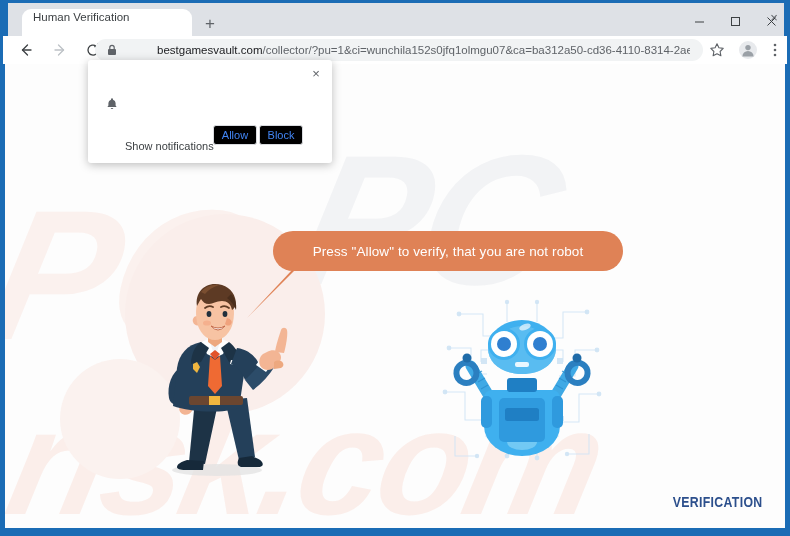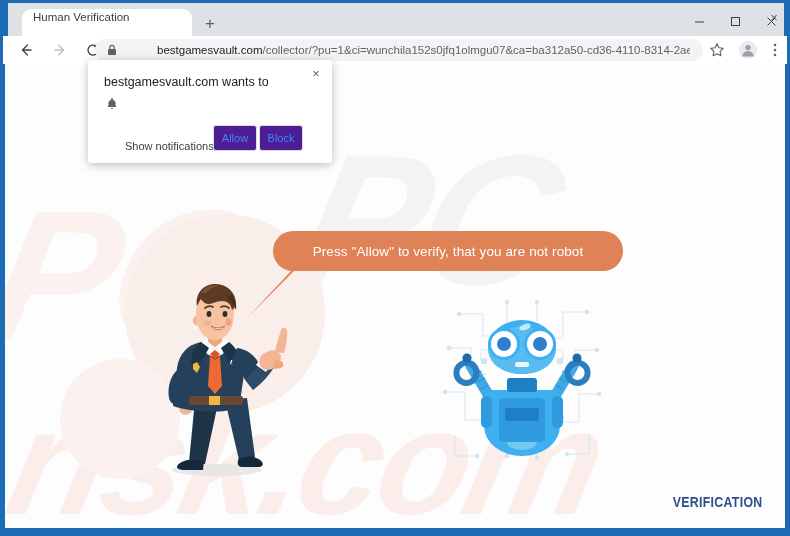--- a/index.html
+++ b/index.html
@@ -296,24 +296,24 @@
   #perm-sub {
     position: absolute;
     left: 37px; top: 38px;
     font-size: 11px;
     color: #3c4043;
     margin-top: 42px;
   }
   .perm-btn {
     position: absolute;
     top: 65px;
-    height: 26px;
+    height: 20px;
     border: 1px solid #dadce0;
     border-radius: 3px;
-    background: #4c1d95;
+    background: #000000;
     font-family: "Liberation Sans", sans-serif;
     font-size: 11px;
     color: #4285f4;
     cursor: pointer;
     display: flex;
     align-items: center;
     justify-content: center;
   }
   #btn-allow { left: 125px; width: 44px; }
   #btn-block { left: 159px; width: 44px; margin-left: 12px; }
@@ -576,21 +576,20 @@
         <span id="bubble-text">Press "Allow" to verify, that you are not robot</span>
       </div>
     </div>
 
     <div id="verification">VERIFICATION</div>
 
   </div>
 
   <div id="perm-popup">
     <div id="perm-close">×</div>
-    <div id="perm-title">bestgamesvault.com wants to</div>
     <svg id="bell-icon" viewBox="0 0 14 14">
       <path d="M7 1.3 a1 1 0 0 1 1 1 v0.4 a3.6 3.6 0 0 1 2.6 3.4 v2.4 l1 1.6 h-9.2 l1 -1.6 v-2.4 a3.6 3.6 0 0 1 2.6 -3.4 v-0.4 a1 1 0 0 1 1 -1 z" fill="#5f6368"></path>
       <path d="M5.6 11 a1.5 1.5 0 0 0 2.8 0 z" fill="#5f6368"></path>
     </svg>
     <div id="perm-sub">Show notifications</div>
     <button class="perm-btn" id="btn-allow">Allow</button>
     <button class="perm-btn" id="btn-block">Block</button>
   </div>
 
 </div>

